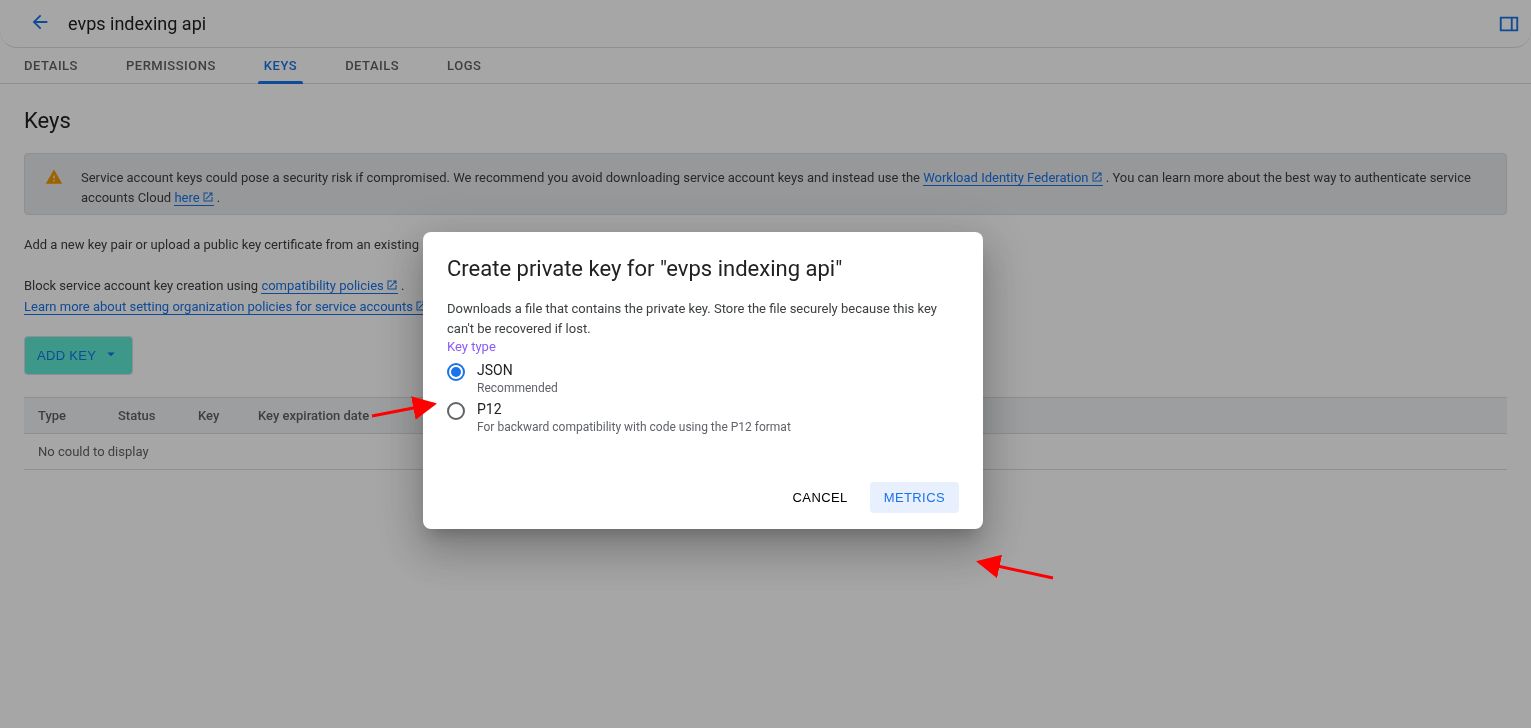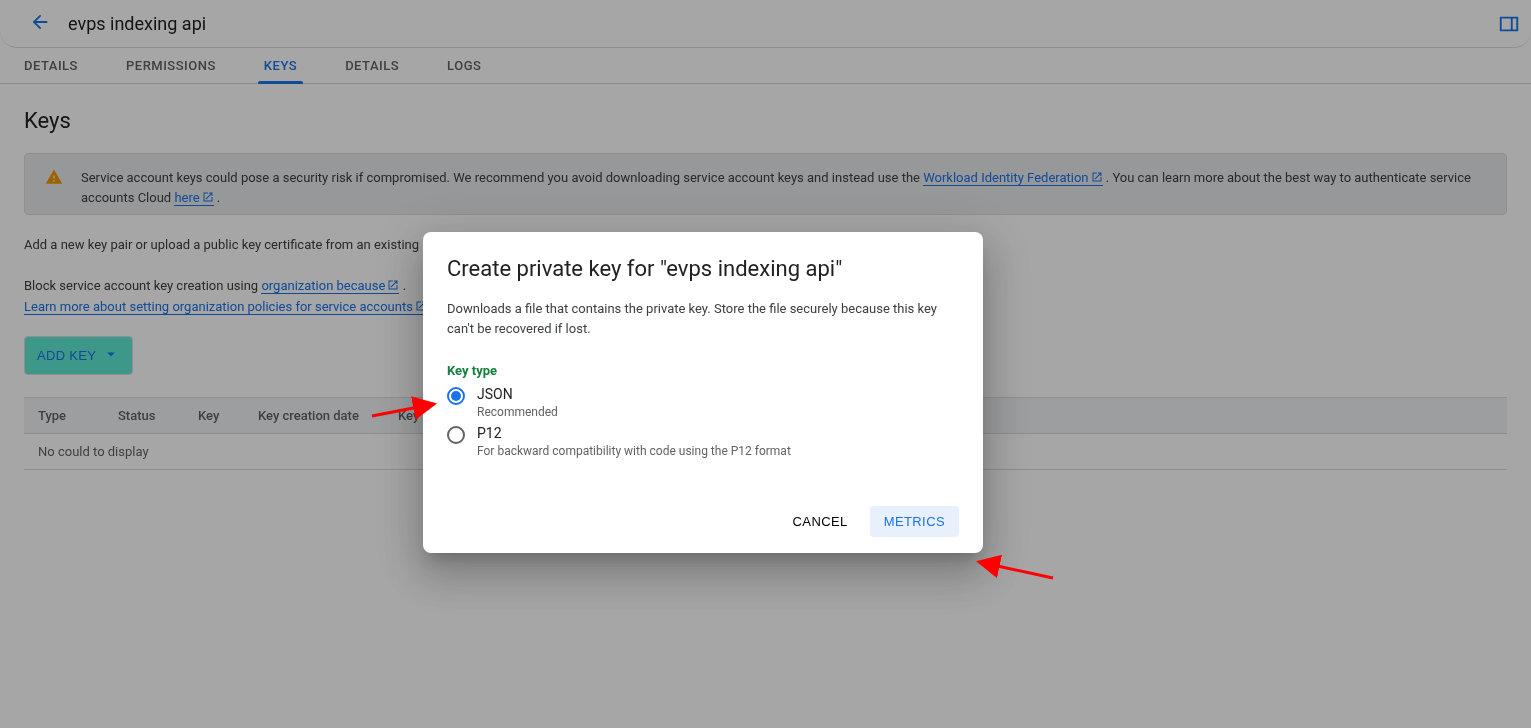--- a/index.html
+++ b/index.html
@@ -40,21 +40,21 @@
   .tbl { margin-top:22px; border-top:1px solid #dadce0; border-bottom:1px solid #dadce0; font-size:13px; }
   .tbl-hdr { display:flex; background:#f1f3f4; color:#5f6368; font-weight:500; }
   .tbl-hdr > div, .tbl-row > div { padding:10px 14px; }
   .c-type{width:80px;} .c-status{width:80px;} .c-key{width:60px;} .c-created{width:140px;} .c-exp{flex:1;}
   .tbl-row { display:flex; color:#5f6368; border-top:1px solid #dadce0; }
 
   
   .dialog { position:absolute; z-index:20; width:560px; left:423px; top:232px; background:#fff; border-radius:8px; box-shadow:0 11px 15px -7px rgba(0,0,0,.2),0 24px 38px 3px rgba(0,0,0,.14),0 9px 46px 8px rgba(0,0,0,.12); padding:24px 24px 16px; }
   .dlg-title { font-size:22px; font-weight:400; color:#202124; margin-bottom:18px; }
   .dlg-desc { font-size:13px; color:#3c4043; line-height:1.55; }
-  .dlg-sub { font-size:13px; font-weight:700; color:#15803d; margin-top:24px; margin-bottom:8px; }
+  .dlg-sub { font-size:13px; font-weight:400; color:#8b5cf6; margin-bottom:8px; }
   .radio-row { display:flex; align-items:flex-start; gap:12px; margin-top:6px; cursor:pointer; }
   .radio-outer { width:18px; height:18px; border-radius:50%; border:2px solid #5f6368; display:flex; align-items:center; justify-content:center; flex:0 0 18px; margin-top:1px; }
   .radio-row.selected .radio-outer { border-color:#1a73e8; }
   .radio-inner { width:10px; height:10px; border-radius:50%; background:#1a73e8; display:none; }
   .radio-row.selected .radio-inner { display:block; }
   .radio-label { font-size:14px; color:#202124; }
   .radio-help { font-size:12px; color:#5f6368; margin-top:3px; }
   .dlg-actions { display:flex; justify-content:flex-end; gap:8px; margin-top:48px; }
   .btn-flat { border:none; background:none; font-size:13px; font-weight:500; letter-spacing:.4px; color:#000000; padding:8px 14px; border-radius:4px; cursor:pointer; }
   .btn-primary { background:#e8f0fe; color:#1a73e8; }
@@ -109,21 +109,21 @@
     <span class="linkish"><span>here</span><span class="ext-icon"><svg viewBox="0 0 24 24">
             <path d="M14 3v2h3.59L7 15.59 8.41 17 19 6.41V10h2V3z"></path>
             <path d="M19 19H5V5h7V3H3v18h18v-9h-2z"></path>
           </svg></span></span>
     <span>.</span>
   </div>
 
   <p class="para">Add a new key pair or upload a public key certificate from an existing key pair.</p>
   <p class="para">
     <span>Block service account key creation using </span>
-    <span class="linkish"><span>organization because</span><span class="ext-icon"><svg viewBox="0 0 24 24">
+    <span class="linkish"><span>compatibility policies</span><span class="ext-icon"><svg viewBox="0 0 24 24">
             <path d="M14 3v2h3.59L7 15.59 8.41 17 19 6.41V10h2V3z"></path>
             <path d="M19 19H5V5h7V3H3v18h18v-9h-2z"></path>
           </svg></span></span>
     <span>.</span>
     <br>
     <span class="linkish"><span>Learn more about setting organization policies for service accounts</span><span class="ext-icon"><svg viewBox="0 0 24 24">
             <path d="M14 3v2h3.59L7 15.59 8.41 17 19 6.41V10h2V3z"></path>
             <path d="M19 19H5V5h7V3H3v18h18v-9h-2z"></path>
           </svg></span></span>
   </p>
@@ -133,21 +133,20 @@
     <span><svg viewBox="0 0 24 24">
           <path d="M7 10l5 5 5-5z"></path>
         </svg></span>
   </button>
 
   <div class="tbl">
     <div class="tbl-hdr">
       <div class="c-type">Type</div>
       <div class="c-status">Status</div>
       <div class="c-key">Key</div>
-      <div class="c-created">Key creation date</div>
       <div class="c-exp">Key expiration date</div>
     </div>
     <div class="tbl-row">
       <div>No could to display</div>
     </div>
   </div>
 </div>
 
 <div class="scrim"></div>
 

